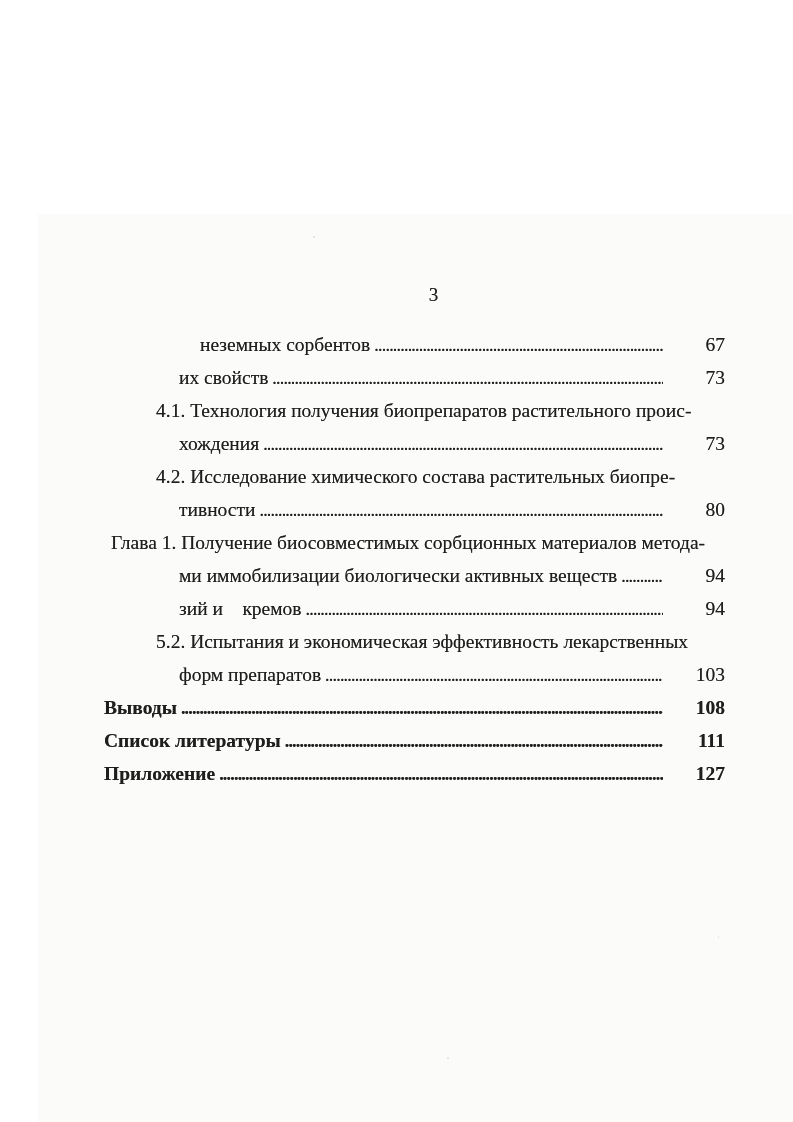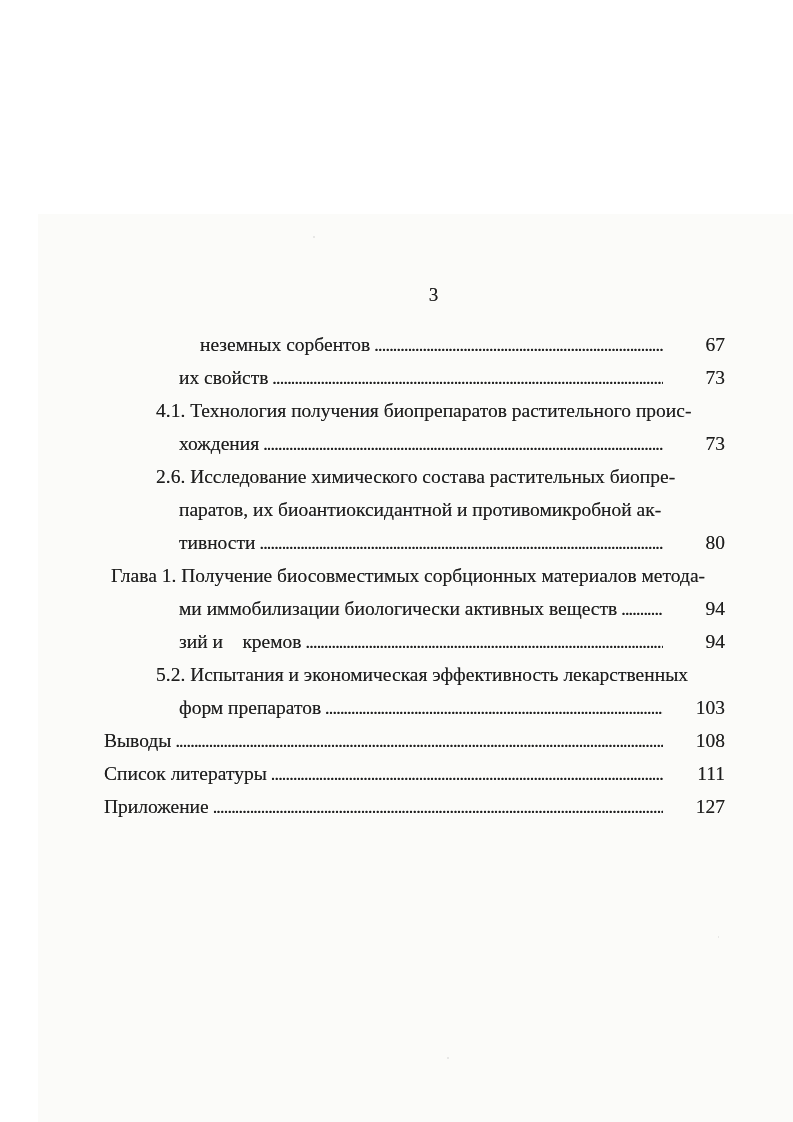--- a/index.html
+++ b/index.html
@@ -27,21 +27,21 @@
     position:absolute;left:0;top:328px;width:725px;
     font-size:19.5px;
   }
   .row{
     display:flex;align-items:baseline;
     height:33px;line-height:33px;white-space:pre;
     text-shadow:0 0 .4px rgba(0,0,0,.55);
     margin-left:7px;
   }
   .ind-chapter{padding-left:104px;}
-  .ind-root{padding-left:97px;}
+  .ind-root{padding-left:97px;font-weight:bold;}
   .ind-section{padding-left:149px;}
   .ind-wrap{padding-left:172px;}
   .ind-deep{padding-left:193px;}
   .t{flex:0 0 auto;white-space:pre;}
   .dots{
     flex:1 1 auto;min-width:0;overflow:hidden;
     white-space:nowrap;margin-left:4px;
     font-size:18px;letter-spacing:-0.8px;
   }
   .pg{flex:0 0 62px;text-align:right;white-space:pre;}
@@ -54,22 +54,21 @@
 <div class="speck s2"></div>
 <div class="speck s3"></div>
 
 <div class="page-num-top">3</div>
 
 <div class="toc">
     <div class="row ind-deep"><span class="t">неземных сорбентов</span><span class="dots">............................................................................................................................................................................................................................................................................................................</span><span class="pg">67</span></div>
     <div class="row ind-wrap"><span class="t">их свойств</span><span class="dots">............................................................................................................................................................................................................................................................................................................</span><span class="pg">73</span></div>
     <div class="row ind-section"><span class="t">4.1. Технология получения биопрепаратов растительного проис-</span></div>
     <div class="row ind-wrap"><span class="t">хождения</span><span class="dots">............................................................................................................................................................................................................................................................................................................</span><span class="pg">73</span></div>
-    <div class="row ind-section"><span class="t">2.6. Исследование химического состава растительных биопре-</span></div>
-    <div class="row ind-wrap"><span class="t">паратов, их биоантиоксидантной и противомикробной ак-</span></div>
+    <div class="row ind-section"><span class="t">4.2. Исследование химического состава растительных биопре-</span></div>
     <div class="row ind-wrap"><span class="t">тивности</span><span class="dots">............................................................................................................................................................................................................................................................................................................</span><span class="pg">80</span></div>
     <div class="row ind-chapter"><span class="t">Глава 1. Получение биосовместимых сорбционных материалов метода-</span></div>
     <div class="row ind-wrap"><span class="t">ми иммобилизации биологически активных веществ</span><span class="dots">............................................................................................................................................................................................................................................................................................................</span><span class="pg">94</span></div>
     <div class="row ind-wrap"><span class="t">зий и    кремов</span><span class="dots">............................................................................................................................................................................................................................................................................................................</span><span class="pg">94</span></div>
     <div class="row ind-section"><span class="t">5.2. Испытания и экономическая эффективность лекарственных</span></div>
     <div class="row ind-wrap"><span class="t">форм препаратов</span><span class="dots">............................................................................................................................................................................................................................................................................................................</span><span class="pg">103</span></div>
     <div class="row ind-root"><span class="t">Выводы</span><span class="dots">............................................................................................................................................................................................................................................................................................................</span><span class="pg">108</span></div>
     <div class="row ind-root"><span class="t">Список литературы</span><span class="dots">............................................................................................................................................................................................................................................................................................................</span><span class="pg">111</span></div>
     <div class="row ind-root"><span class="t">Приложение</span><span class="dots">............................................................................................................................................................................................................................................................................................................</span><span class="pg">127</span></div>
   </div>

